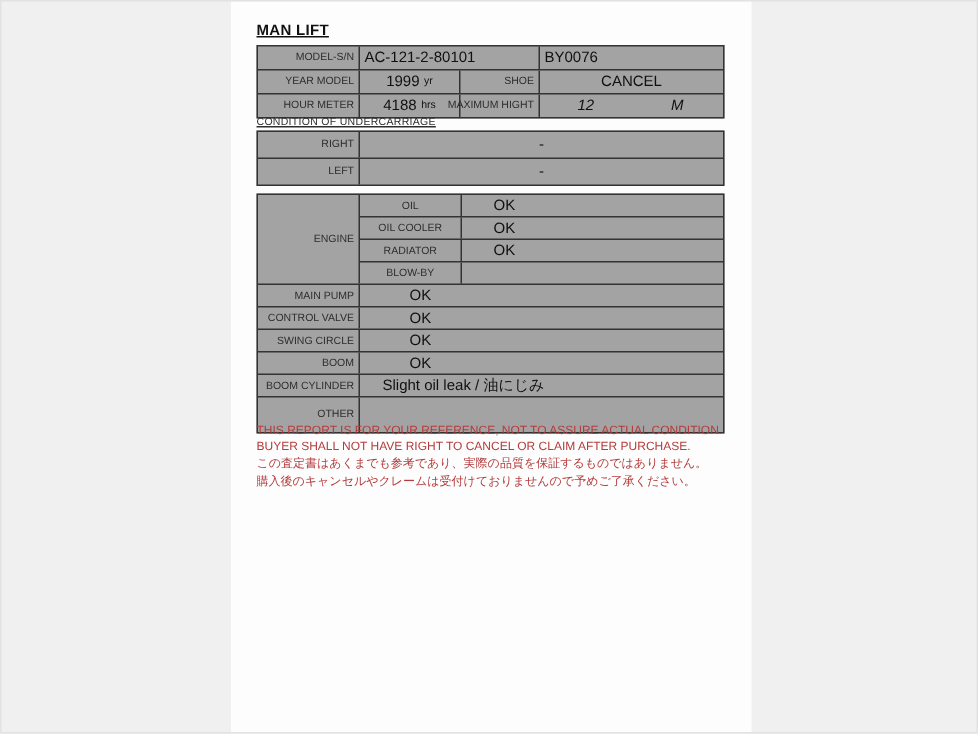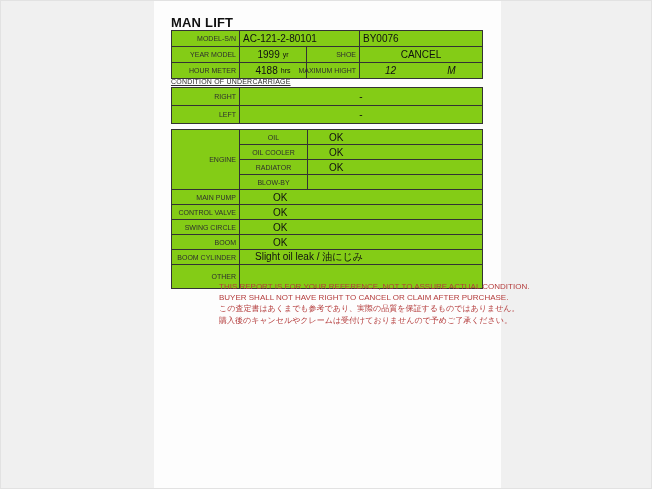--- a/index.html
+++ b/index.html
@@ -20,32 +20,33 @@
   .page {
     position: absolute;
     left: 153px; top: 0;
     width: 347px; height: 489px;
     background: #fdfdfd;
   }
   .blk { position: absolute; left: 17px; width: 312px; box-sizing: border-box; }
 
   .doc-title {
     top: 14px;
-    font-size: 13px; font-weight: bold; color: #111;
+    font-size: 10px; font-weight: bold; color: #111;
+    text-decoration: underline;
     letter-spacing: 0.2px;
   }
   .section-heading {
     top: 77px;
     font-size: 7px; color: #2e2e2e;
     text-decoration: underline;
     letter-spacing: 0.2px;
   }
 
   
-  .tbl { border: 1px solid #333; background: #84cc16; }
+  .tbl { border: 1px solid #333; background: #a3a3a3; }
   .trow { display: flex; align-items: stretch; }
   .trow + .trow { border-top: 1px solid #333; }
   .cell { display: flex; align-items: center; box-sizing: border-box; min-width: 0; }
   .cell.rb { border-right: 1px solid #333; }
   .lbl {
     font-size: 7px; color: #2e2e2e;
     justify-content: flex-end; padding-right: 3px;
     white-space: nowrap;
   }
   .val { font-size: 10px; color: #101010; white-space: nowrap; }
@@ -96,21 +97,21 @@
   .scale-nums { font-size: 8px; color: #101010; white-space: nowrap; word-spacing: 5px; letter-spacing: 1px; }
   .circle {
     width: 13px; height: 12px; border: 1px solid #222; border-radius: 50%;
     display: flex; align-items: center; justify-content: center;
     font-size: 8px; color: #101010; flex: 0 0 auto; margin: 0 1px;
   }
   .scale-suffix { margin-left: auto; padding-right: 2px; }
 
   
   .disclaimer { top: 280px; color: var(--accent_red, #b43c3c); }
-  .disclaimer div { font-size: 8px; line-height: 11.2px; white-space: nowrap; margin-left: 48px; }
+  .disclaimer div { font-size: 8px; line-height: 11.2px; white-space: nowrap; }
 </style>
 </head>
 <body>
 
 <div class="canvas">
   <div class="page">
 
     <div class="blk doc-title">MAN LIFT</div>
 
     <div class="blk tbl spec">

